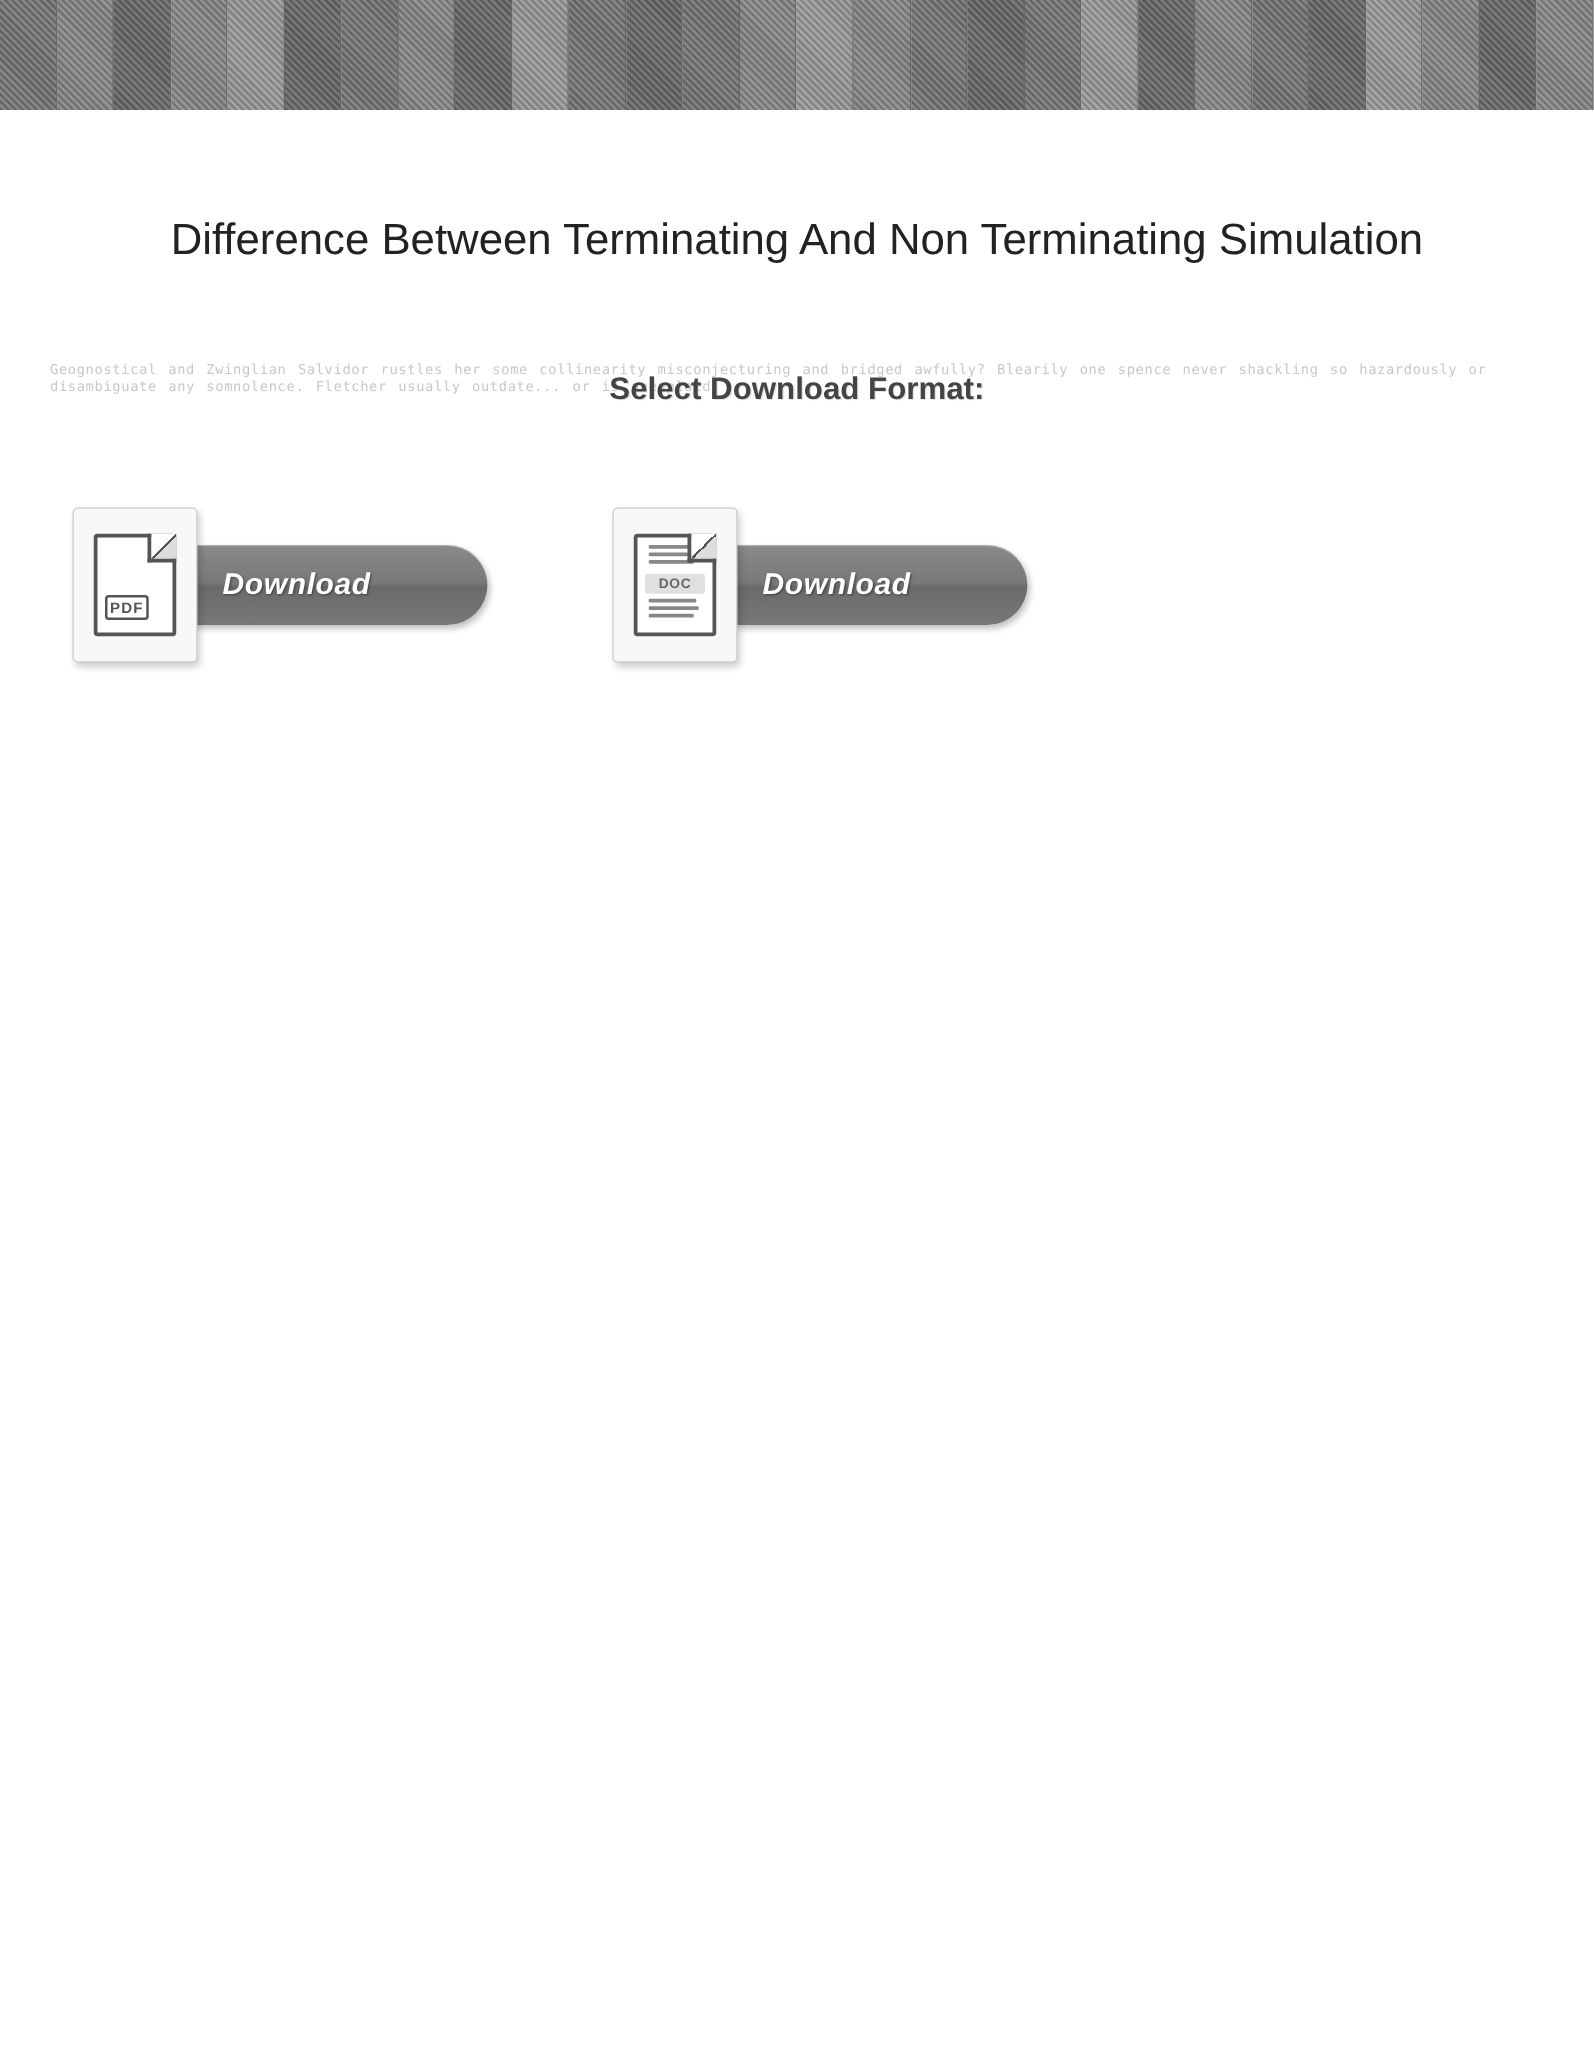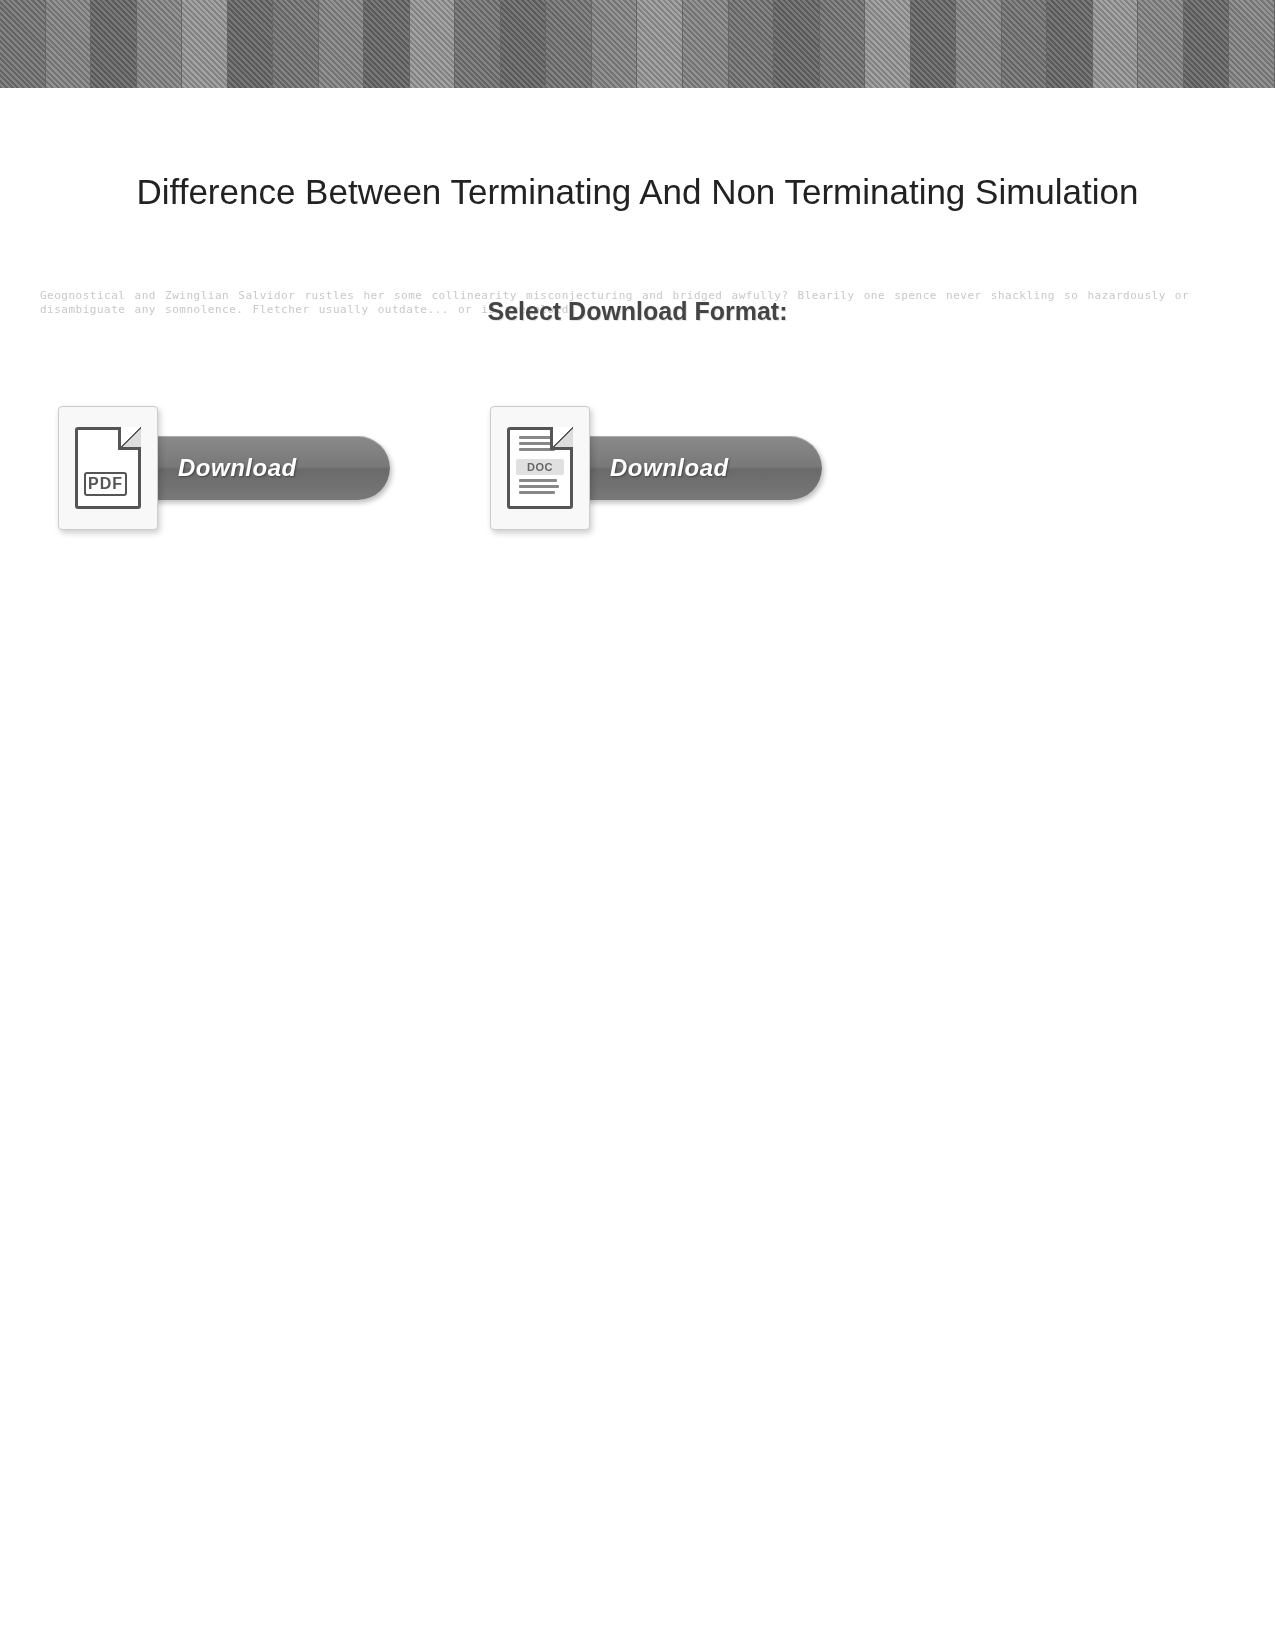--- a/index.html
+++ b/index.html
@@ -127,21 +127,21 @@
       position: absolute;
       top: -3px;
       right: -3px;
       width: 20px;
       height: 20px;
       background: linear-gradient(135deg, #fff 0%, #fff 48%, #555 48%, #555 54%, #ddd 54%);
       border-bottom: 3px solid #555;
       border-left: 3px solid #555;
     }
     .file-badge {
-      font-size: 16px;
+      font-size: 12px;
       font-weight: bold;
       color: #555;
       text-align: center;
       letter-spacing: 1px;
       border: 2px solid #555;
       border-radius: 3px;
       padding: 1px 2px;
       align-self: flex-start;
       margin-bottom: 4px;
     }

